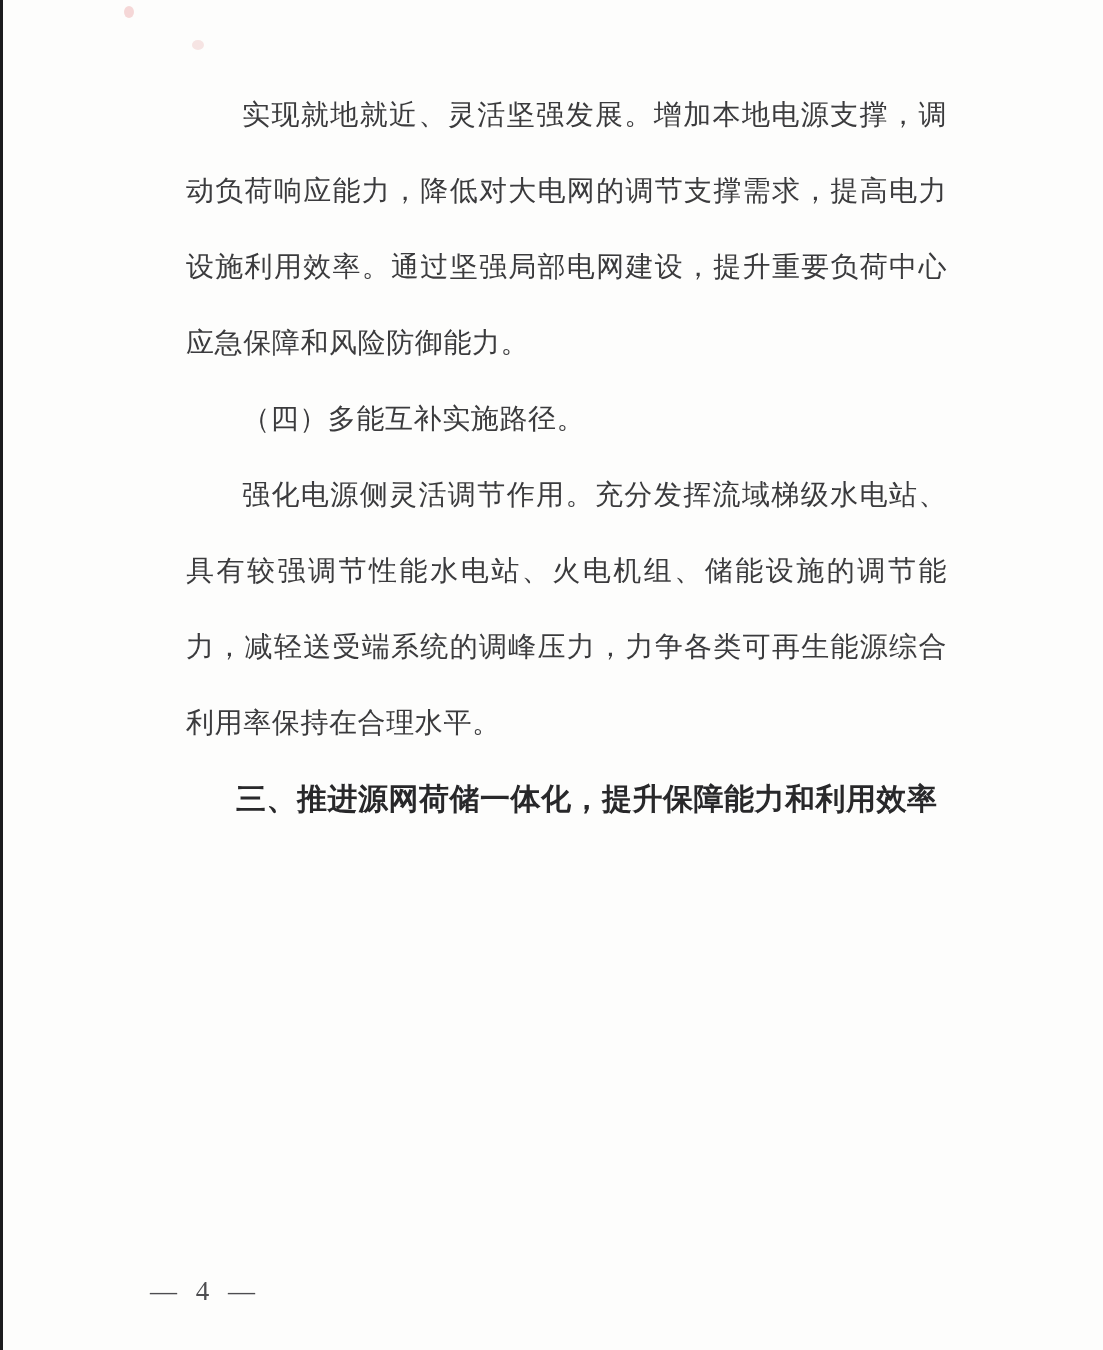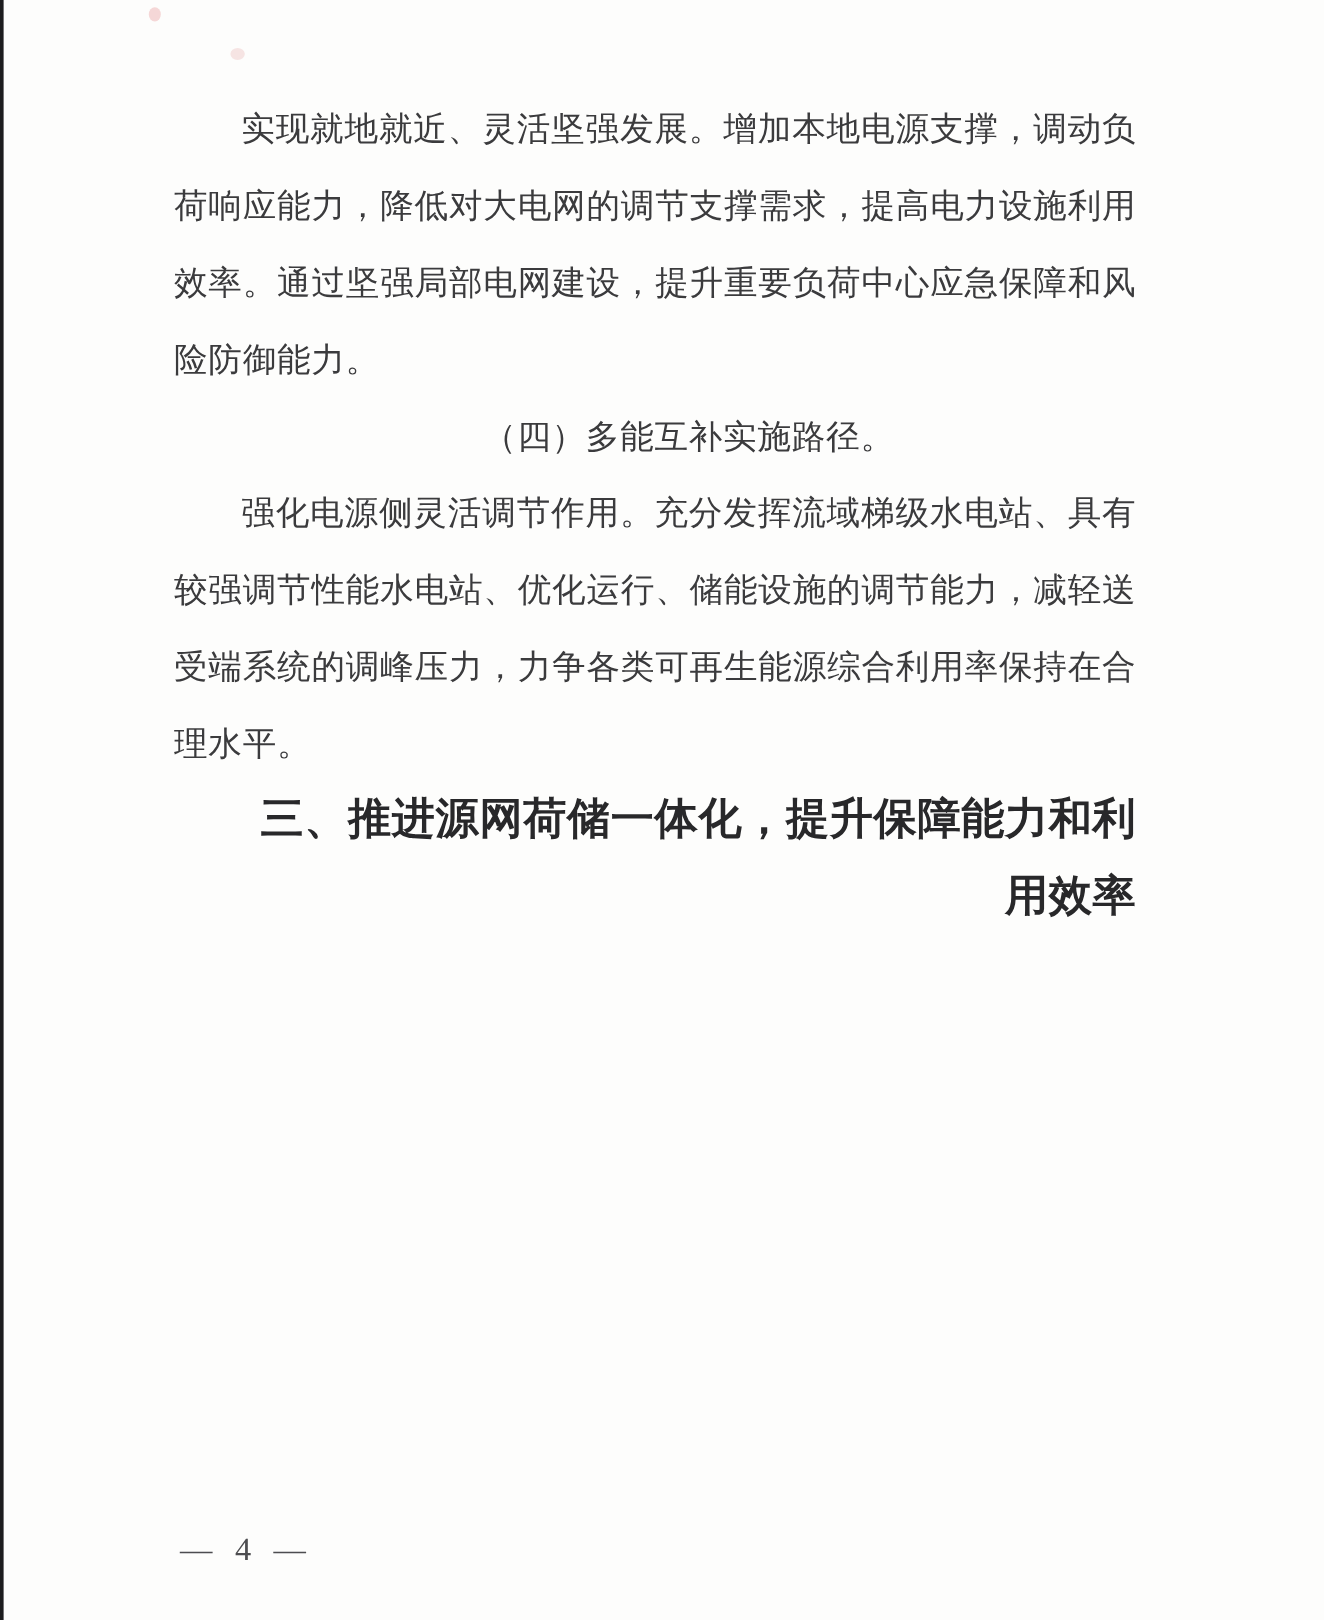--- a/index.html
+++ b/index.html
@@ -34,42 +34,43 @@
   .doc-body {
     position: absolute;
     left: 145px;
     top: 77px;
     width: 802px;
   }
 
   .para {
     font-family: "Liberation Serif", serif;
     font-size: 28px;
-    line-height: 64px;
+    line-height: 76px;
     letter-spacing: 0.6px;
     color: #3b3b3d;
     text-align: justify;
     text-justify: inter-character;
     text-indent: 56px;
     font-weight: 400;
     text-rendering: optimizeLegibility;
+    margin-left: 41px;
   }
 
   .para.subheading {
-    text-align: center;
+    text-align: left;
   }
 
   .para.heading {
-    font-family: Liberation Mono, monospace;
+    font-family: Liberation Serif, serif;
     font-weight: 700;
-    font-size: 36px;
+    font-size: 30px;
     letter-spacing: 0.5px;
     color: #28282a;
     text-indent: 50px;
-    text-align: right;
+    text-align: left;
   }
 
   .page-number {
     position: absolute;
     left: 150px;
     top: 1276px;
     font-family: "Liberation Serif", serif;
     font-size: 27px;
     letter-spacing: 6px;
     color: #4d4d50;
@@ -81,19 +82,19 @@
 <div class="page">
 
   <div class="scan-border-left"></div>
 
   <div class="artifact a1"></div>
   <div class="artifact a2"></div>
 
   <div class="doc-body">
       <p class="para body">实现就地就近、灵活坚强发展。增加本地电源支撑，调动负荷响应能力，降低对大电网的调节支撑需求，提高电力设施利用效率。通过坚强局部电网建设，提升重要负荷中心应急保障和风险防御能力。</p>
       <p class="para subheading">（四）多能互补实施路径。</p>
-      <p class="para body">强化电源侧灵活调节作用。充分发挥流域梯级水电站、具有较强调节性能水电站、优化运行、储能设施的调节能力，减轻送受端系统的调峰压力，力争各类可再生能源综合利用率保持在合理水平。</p>
+      <p class="para body">强化电源侧灵活调节作用。充分发挥流域梯级水电站、具有较强调节性能水电站、火电机组、储能设施的调节能力，减轻送受端系统的调峰压力，力争各类可再生能源综合利用率保持在合理水平。</p>
       <p class="para heading">三、推进源网荷储一体化，提升保障能力和利用效率</p>
     </div>
 
   <div class="page-number">— 4 —</div>
 
 </div>
 
 </body></html>

